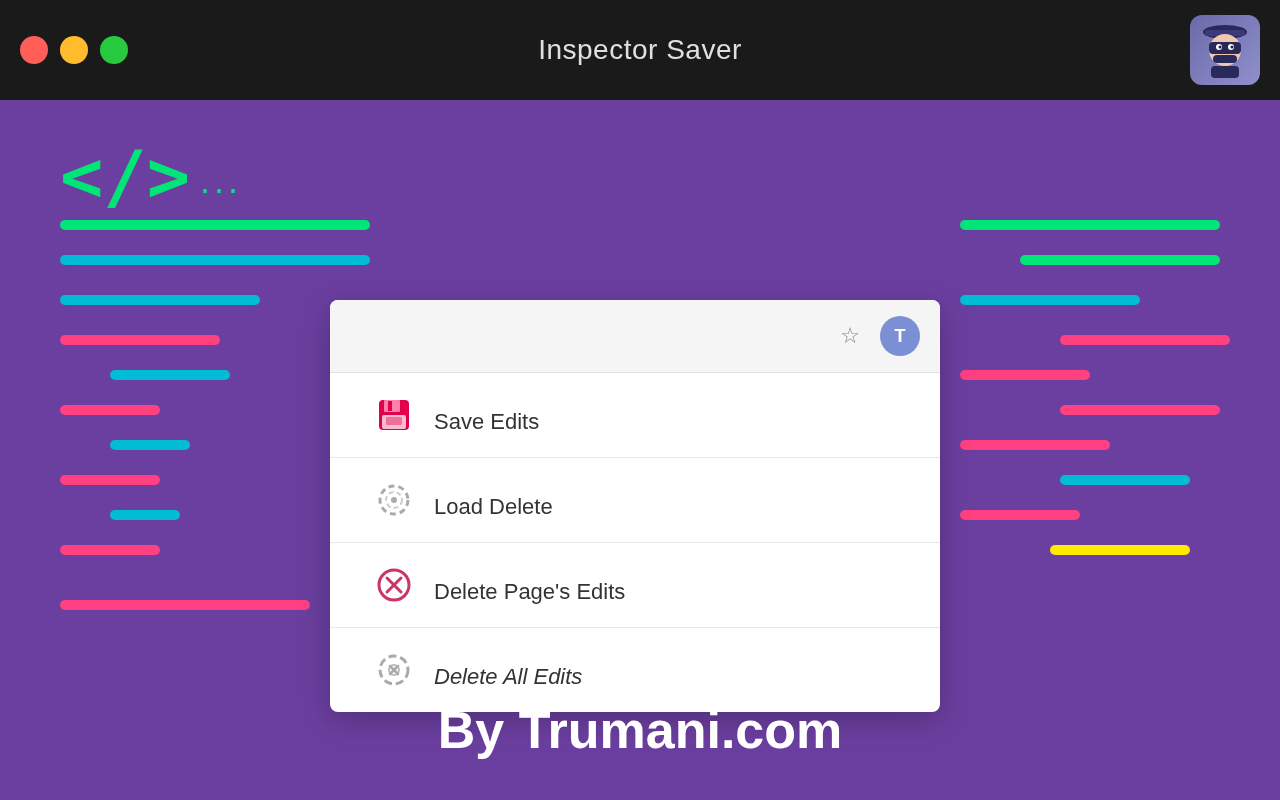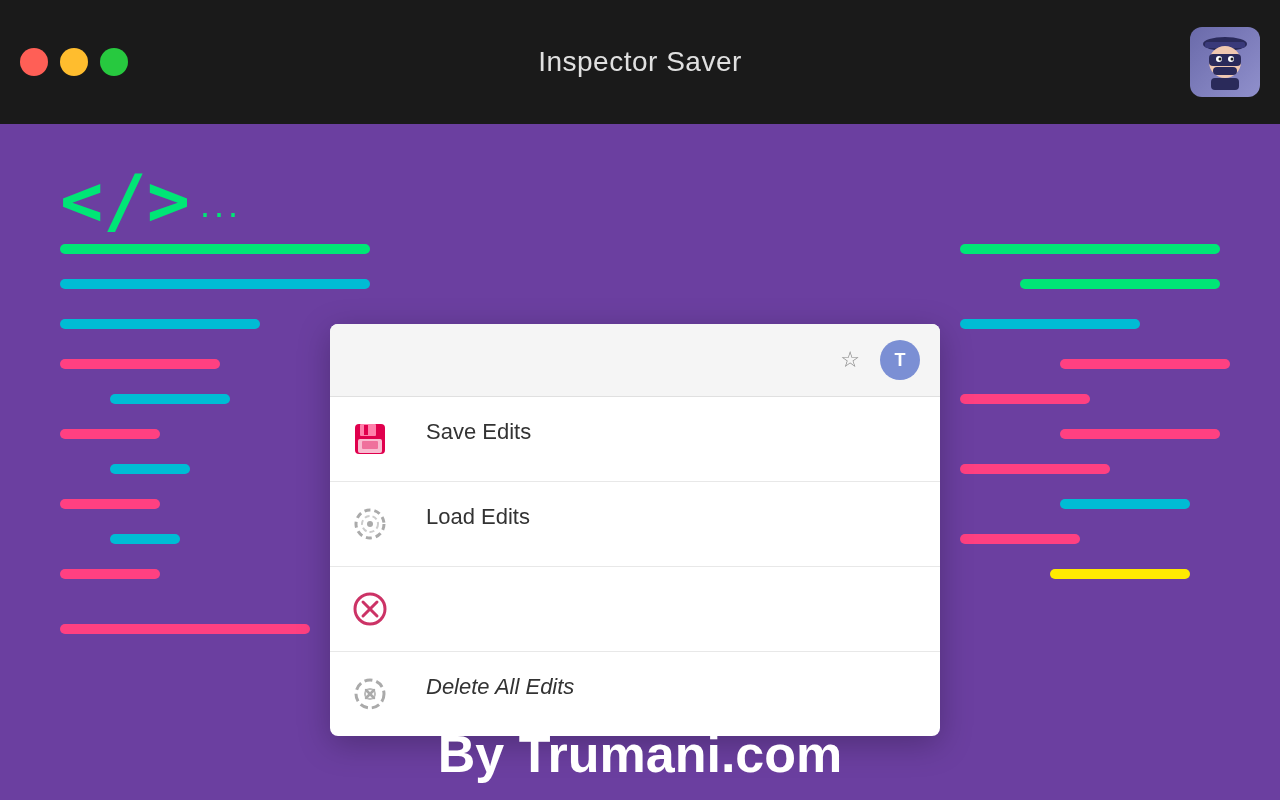--- a/index.html
+++ b/index.html
@@ -7,21 +7,21 @@
       width: 1280px;
       height: 800px;
       overflow: hidden;
       font-family: -apple-system, BlinkMacSystemFont, 'Segoe UI', sans-serif;
       background: #2d2d2d;
     }
 
     
     .title-bar {
       width: 1280px;
-      height: 124px;
+      height: 100px;
       background: #1a1a1a;
       display: flex;
       align-items: center;
       justify-content: space-between;
       padding: 0 20px;
       position: relative;
     }
     .traffic-lights {
       display: flex;
       gap: 12px;
@@ -162,23 +162,23 @@
       display: flex;
       align-items: center;
       justify-content: center;
       color: white;
       font-size: 18px;
       font-weight: 700;
     }
 
     .menu-item {
       display: flex;
-      align-items: flex-start;
-      gap: 36px;
-      padding: 22px 20px;
+      align-items: flex-end;
+      gap: 20px;
+      padding: 22px 44px;
       border-bottom: 1px solid #e8e8e8;
       cursor: pointer;
       transition: background 0.15s;
     }
     .menu-item:last-child {
       border-bottom: none;
       font-style: italic;
     }
 
     .menu-icon {
@@ -297,32 +297,33 @@
 
     <div class="menu-item">
       <div class="menu-icon load-icon">
         <svg width="36" height="36" viewBox="0 0 36 36">
 
           <circle cx="18" cy="18" r="14" fill="none" stroke="#aaa" stroke-width="3" stroke-dasharray="6 4"></circle>
           <circle cx="18" cy="18" r="8" fill="none" stroke="#ccc" stroke-width="2" stroke-dasharray="5 3"></circle>
           <circle cx="18" cy="18" r="3" fill="#aaa"></circle>
         </svg>
       </div>
-      <span class="menu-label">Load Edits</span>
+      <span class="menu-label">Load Delete</span>
     </div>
 
     <div class="menu-item">
       <div class="menu-icon delete-page-icon">
         <svg width="36" height="36" viewBox="0 0 36 36">
 
           <circle cx="18" cy="18" r="15" fill="none" stroke="#cc3366" stroke-width="3"></circle>
           <line x1="11" y1="11" x2="25" y2="25" stroke="#cc3366" stroke-width="3" stroke-linecap="round"></line>
           <line x1="25" y1="11" x2="11" y2="25" stroke="#cc3366" stroke-width="3" stroke-linecap="round"></line>
         </svg>
       </div>
+      <span class="menu-label">Delete Page's Edits</span>
     </div>
 
     <div class="menu-item">
       <div class="menu-icon delete-all-icon">
         <svg width="36" height="36" viewBox="0 0 36 36">
 
           <circle cx="18" cy="18" r="14" fill="none" stroke="#aaa" stroke-width="3" stroke-dasharray="8 4"></circle>
           <circle cx="18" cy="18" r="5" fill="none" stroke="#bbb" stroke-width="2"></circle>
           <line x1="14" y1="14" x2="22" y2="22" stroke="#aaa" stroke-width="2.5" stroke-linecap="round"></line>
           <line x1="22" y1="14" x2="14" y2="22" stroke="#aaa" stroke-width="2.5" stroke-linecap="round"></line>

